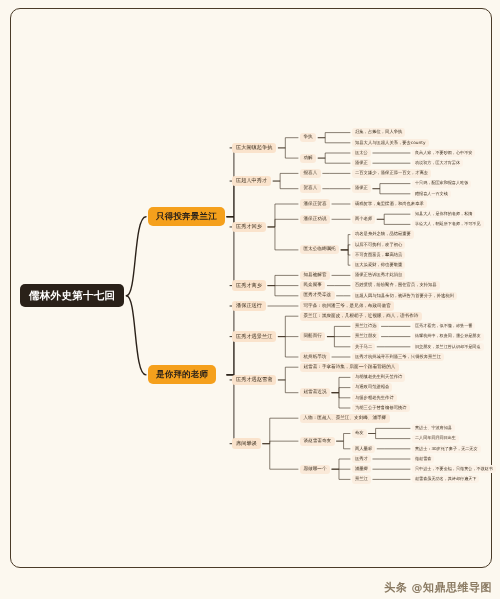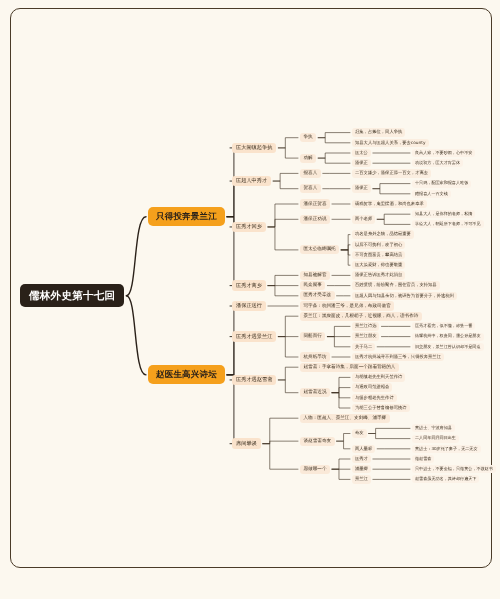--- a/index.html
+++ b/index.html
@@ -200,21 +200,21 @@
       <div class="node lvl4" style="left: 352px; top: 240.55px;">以后不可势利，改了初心</div>
       <div class="node lvl4" style="left: 352px; top: 250.75px;">不可贪图富贵，攀高结贵</div>
       <div class="node lvl4" style="left: 352px; top: 260.95px;">匡大虽爱财，你也要敬重</div>
       <div class="node lvl2" style="left: 232px; top: 280.373px;">匡秀才离乡</div>
       <div class="node lvl3" style="left: 300px; top: 270.806px;">知县被解官</div>
       <div class="node lvl4" style="left: 352px; top: 271.15px;">潘保正告诉匡秀才此消息</div>
       <div class="node lvl3" style="left: 300px; top: 281.006px;">民众闹事</div>
       <div class="node lvl4" style="left: 352px; top: 281.35px;">百姓愤愤，纷纷聚齐，围住官员，支持知县</div>
       <div class="node lvl3" style="left: 300px; top: 291.206px;">匡秀才受牵连</div>
       <div class="node lvl4" style="left: 352px; top: 291.55px;">匡超人因与知县亲切，被诬告为首要分子，外逃杭州</div>
-      <div class="node lvl1" style="left: 148px; top: 365.389px;">赵医生高兴诗坛</div>
+      <div class="node lvl1" style="left: 148px; top: 365.389px;">是你拜的老师</div>
       <div class="node lvl2" style="left: 232px; top: 300.773px;">潘保正送行</div>
       <div class="node lvl3" style="left: 300px; top: 301.406px;">写字条：杭州潘三爷，是兄弟，布政司做官</div>
       <div class="node lvl2" style="left: 232px; top: 331.373px;">匡秀才遇景兰江</div>
       <div class="node lvl3" style="left: 300px; top: 311.606px;">景兰江：黑瘦面皮，几根胡子，近视眼，商人，读书作诗</div>
       <div class="node lvl3" style="left: 300px; top: 332.006px;">同船而行</div>
       <div class="node lvl4" style="left: 352px; top: 322.15px;">景兰江诗选</div>
       <div class="node lvl5" style="left: 412px; top: 322.455px;">匡秀才看完，似不懂，称赞一番</div>
       <div class="node lvl4" style="left: 352px; top: 332.35px;">景兰江朋友</div>
       <div class="node lvl5" style="left: 412px; top: 332.655px;">炫耀杭州中，权贵同，潘公孙是朋友</div>
       <div class="node lvl4" style="left: 352px; top: 342.55px;">关于马二</div>
@@ -237,13 +237,14 @@
       <div class="node lvl4" style="left: 352px; top: 444.55px;">两人墨标</div>
       <div class="node lvl5" style="left: 412px; top: 444.855px;">黄进士：30岁死了妻子，无二无女</div>
       <div class="node lvl3" style="left: 300px; top: 464.606px;">愿做哪一个</div>
       <div class="node lvl4" style="left: 352px; top: 454.75px;">匡秀才</div>
       <div class="node lvl5" style="left: 412px; top: 455.055px;">做赵雪斋</div>
       <div class="node lvl4" style="left: 352px; top: 464.95px;">浦墨卿</div>
       <div class="node lvl5" style="left: 412px; top: 465.255px;">只中进士，不要全福，只做黄公，不做赵书</div>
       <div class="node lvl4" style="left: 352px; top: 475.15px;">景兰江</div>
       <div class="node lvl5" style="left: 412px; top: 475.455px;">赵雪斋虽无功名，其诗却行遍天下</div>
     </div>
+  <div id="watermark">头条 @知鼎思维导图</div>
 </div>
 
 </body></html>

